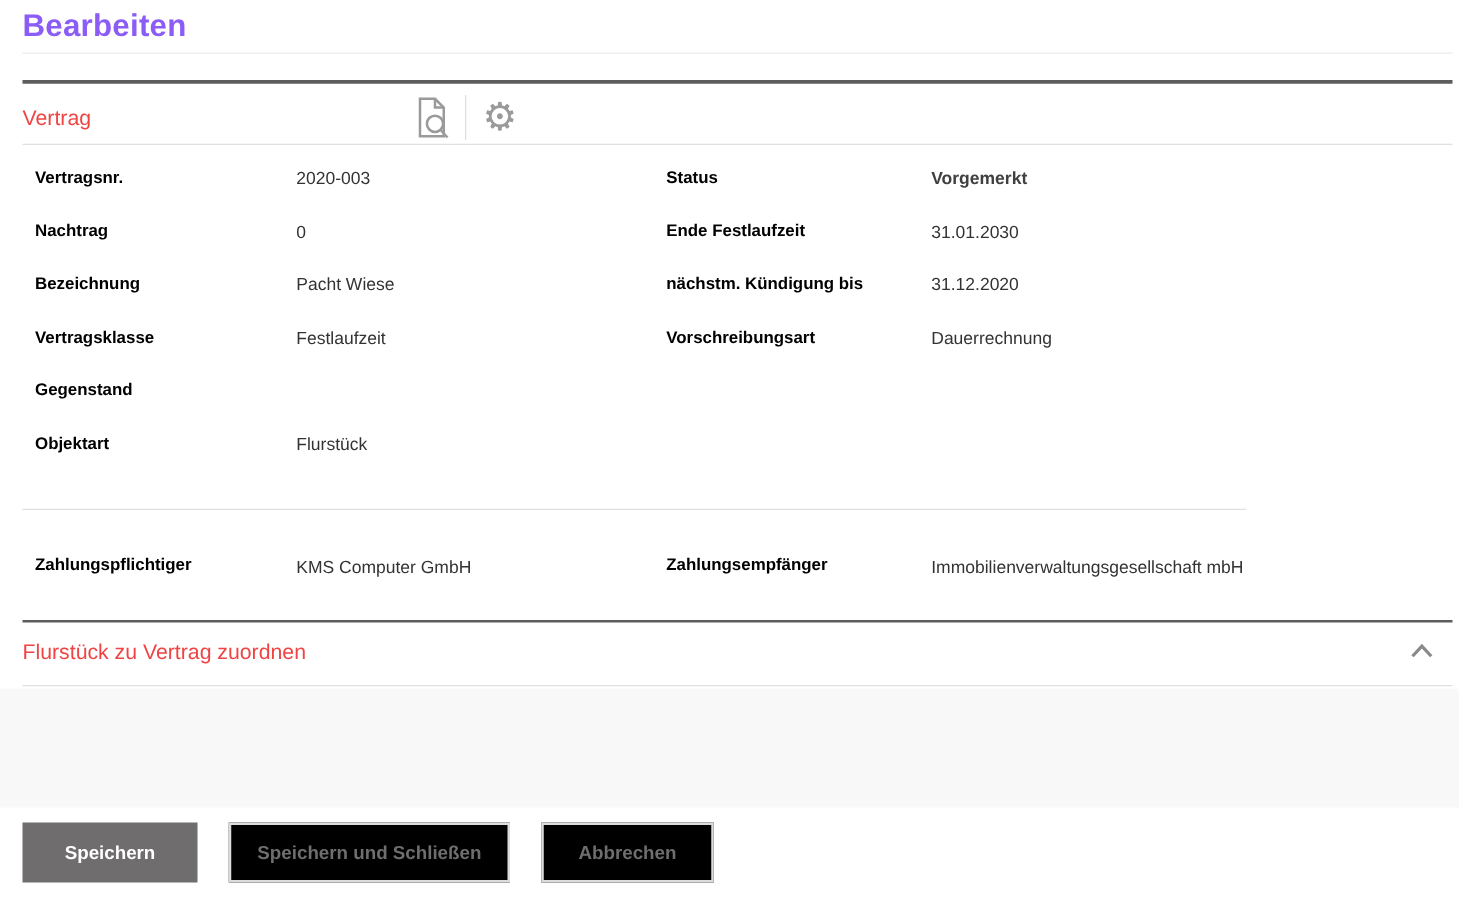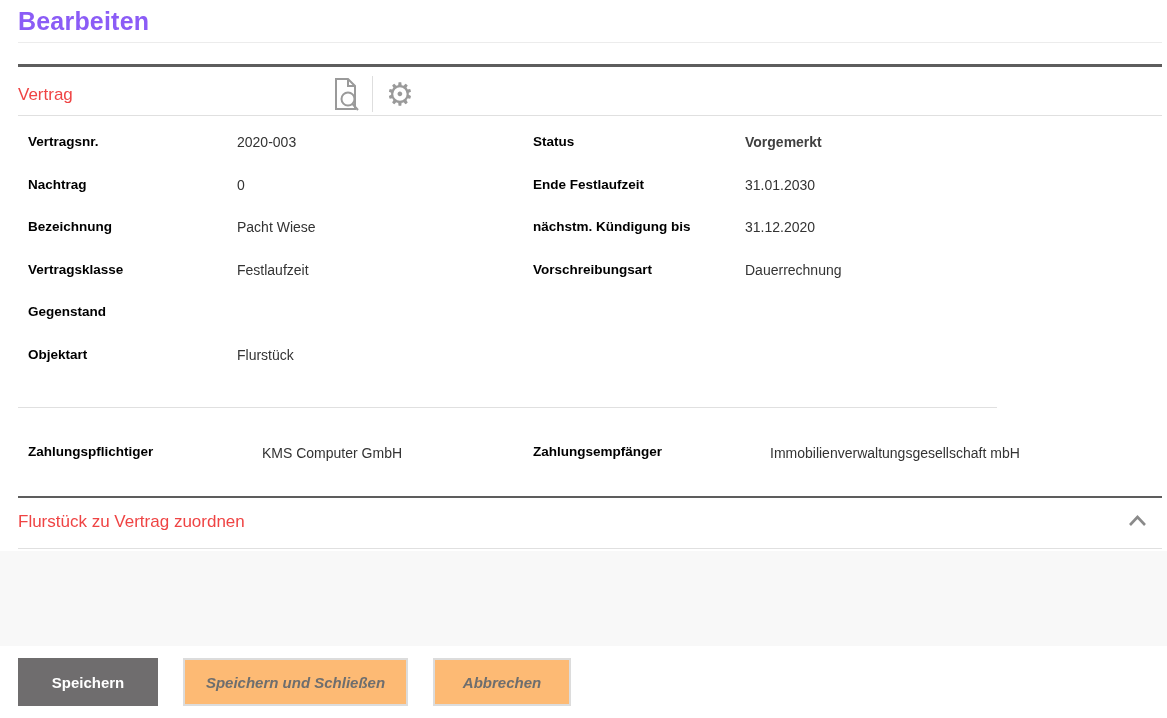--- a/index.html
+++ b/index.html
@@ -37,38 +37,38 @@
   .fcol { position:absolute; top:128px; }
   .fcol-left  { left:28px;  width:490px; }
   .fcol-right { left:533px; width:500px; }
   .frow { display:flex; align-items:flex-start; height:42.5px; padding-top:6px; }
   .fcol-left  .flabel { width:209px; }
   .fcol-right .flabel { width:212px; }
   .flabel { font-size:13.5px; font-weight:bold; color:#000; flex:none; }
   .fvalue { font-size:14px; color:#333; }
   .fvalue.status-link { font-weight:bold; }
 
-  .payer-row { position:absolute; top:444px; display:flex; align-items:flex-start;gap:25px; }
+  .payer-row { position:absolute; top:444px; display:flex; align-items:flex-start; }
   .payer-row .fvalue { line-height:19px; }
 
   
   .chevron-btn { position:absolute; left:1124px; top:510px; width:26px; height:22px;
     display:flex; align-items:center; justify-content:center; cursor:pointer; }
 
   .panel-bg { position:absolute; left:0; top:551px; width:1167px; height:95px; background:#f8f8f8; }
 
   
   .actions { position:absolute; left:18px; top:658px; display:flex; }
   .btn {
     height:48px; display:flex; align-items:center; justify-content:center;
     font-size:15px; font-weight:bold; cursor:pointer;
     font-family:"Liberation Sans","DejaVu Sans",sans-serif;
   }
   .btn-primary { width:140px; background:#6f6d6e; color:#fff; border:none; }
-  .btn-secondary { background:#fdba74; color:#6e6e6e; border:2px solid #dcdcdc;font-style:italic; }
+  .btn-secondary { background:#000000; color:#6e6e6e; border:2px solid #dcdcdc; }
   .btn-saveclose { width:225px; margin-left:25px; }
   .btn-cancel { width:138px; margin-left:25px;text-align:right; }
 
   svg { display:block; }
 </style>
 </head>
 <body>
 
 <div class="page-title">Bearbeiten</div>
 <div class="rule rule-faint" style="top:42px"></div>

